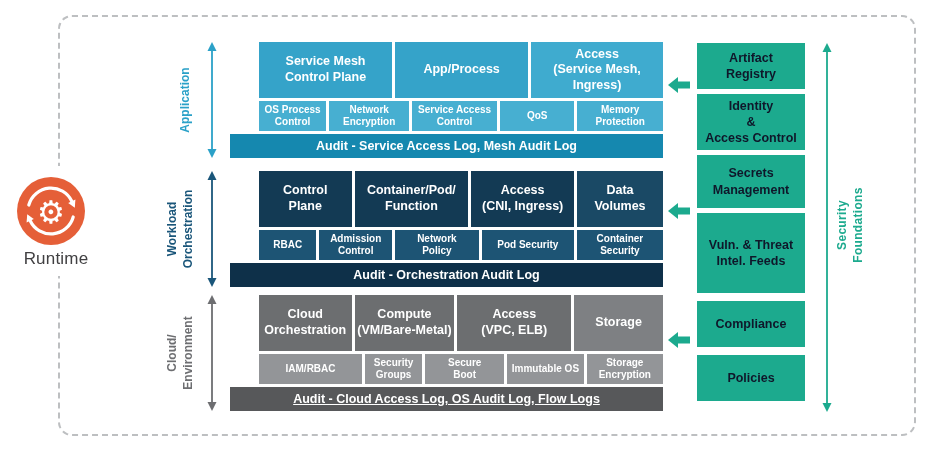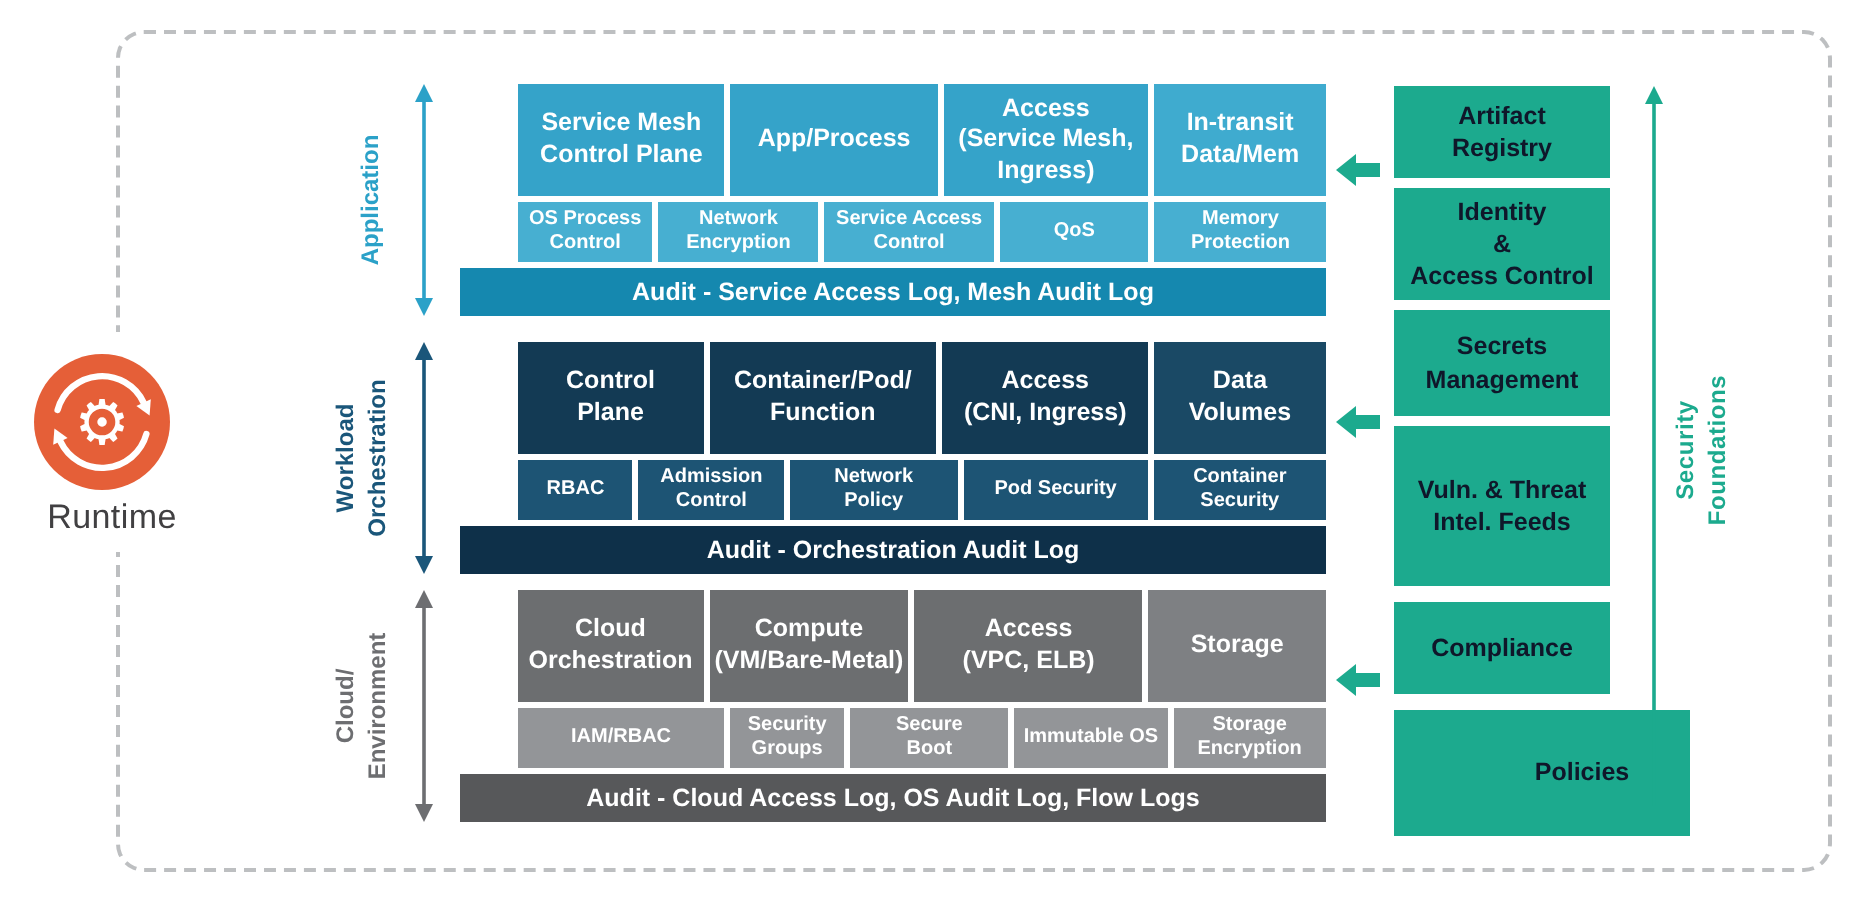--- a/index.html
+++ b/index.html
@@ -34,21 +34,21 @@
   .r2 .box{font-size:10px;font-weight:bold;line-height:1.2;}
   .audit{
     height:24px;margin-top:3px;display:flex;align-items:center;justify-content:center;
     color:#fff;font-weight:bold;font-size:12.5px;white-space:pre-line;
   }
   .app  .r1 .box{background:var(--app-row1);}  .app  .r1 .box:last-child{background:var(--app-col4);}
   .app  .r2 .box{background:var(--app-row2);}  .app  .audit{background:var(--app-audit);}
   .wl   .r1 .box{background:var(--wl-row1);}   .wl   .r1 .box:last-child{background:var(--wl-col4);}
   .wl   .r2 .box{background:var(--wl-row2);}   .wl   .audit{background:var(--wl-audit);}
   .cl   .r1 .box{background:var(--cl-row1);}   .cl   .r1 .box:last-child{background:var(--cl-col4);}
-  .cl   .r2 .box{background:var(--cl-row2);}   .cl   .audit{background:var(--cl-audit);}
+  .cl   .r2 .box{background:var(--cl-row2);}   .cl   .audit{background:var(--cl-audit);text-decoration:underline;}
   
   .vlabel{
     position:absolute;transform:translate(-50%,-50%) rotate(-90deg);
     white-space:pre-line;text-align:center;font-weight:bold;font-size:12px;line-height:1.3;
   }
   .vlabel.app-c{color:var(--app-accent);}
   .vlabel.wl-c{color:var(--wl-accent);}
   .vlabel.cl-c{color:var(--cl-accent);}
   .vlabel.green-c{color:var(--green);letter-spacing:.3px;}
   
@@ -103,22 +103,20 @@
   </svg>
 
   <div class="stack app" style="top:42px;">
     <div class="row r1">
       <div class="box" style="flex:112">Service Mesh
 Control Plane</div>
       <div class="box" style="flex:112">App/Process</div>
       <div class="box" style="flex:111">Access
 (Service Mesh,
 Ingress)</div>
-      <div class="box" style="flex:93">In-transit
-Data/Mem</div>
     </div>
     <div class="row r2">
       <div class="box" style="flex:73">OS Process
 Control</div>
       <div class="box" style="flex:87">Network
 Encryption</div>
       <div class="box" style="flex:92">Service Access
 Control</div>
       <div class="box" style="flex:81">QoS</div>
       <div class="box" style="flex:93">Memory
@@ -187,21 +185,21 @@
   <div class="fbox" style="top:43px;height:46px;">Artifact
 Registry</div>
   <div class="fbox" style="top:94px;height:56px;">Identity
 &amp;
 Access Control</div>
   <div class="fbox" style="top:213px;height:80px;">Vuln. &amp; Threat
 Intel. Feeds</div>
   <div class="fbox" style="top:155px;height:53px;">Secrets
 Management</div>
   <div class="fbox" style="top:301px;height:46px;">Compliance</div>
-  <div class="fbox" style="top:355px;height:63px;padding-left:40px;">Policies</div>
+  <div class="fbox" style="top:355px;height:46px;">Policies</div>
 
   <svg class="varrow" style="left:821px;top:43px;color:var(--green);" width="12" height="369">
     <line x1="6" y1="8" x2="6" y2="361" stroke="currentColor" stroke-width="1.8"></line>
     <polygon points="6,0 1.5,9 10.5,9" fill="currentColor"></polygon>
     <polygon points="6,369 1.5,360 10.5,360" fill="currentColor"></polygon>
   </svg>
   <div class="vlabel green-c" style="left:851px;top:225px;">Security Foundations</div>
 
 </div>
 

